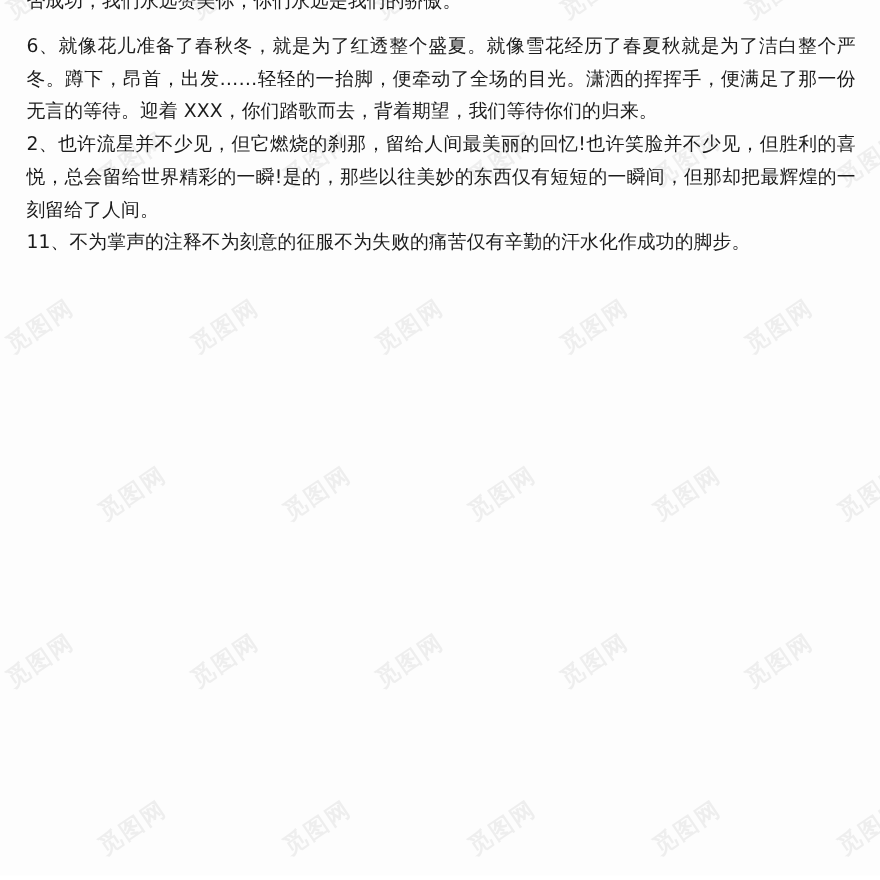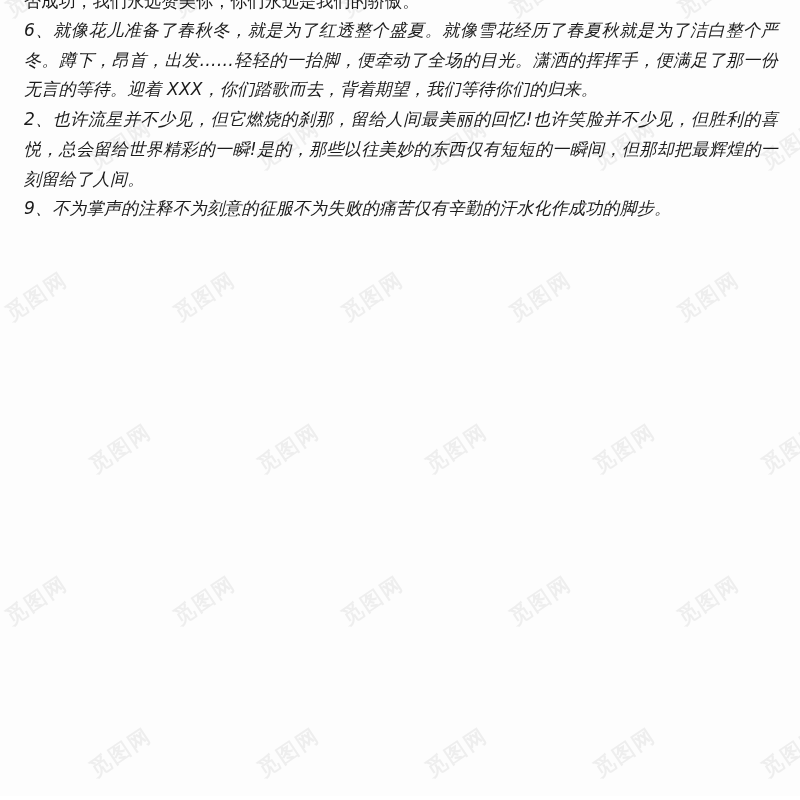--- a/index.html
+++ b/index.html
@@ -79,22 +79,21 @@
   #clipped-top .para {
     position: absolute;
     left: 0;
     top: -13px;
     width: 754px;
     white-space: nowrap;
   }
 
   #stream {
     position: relative;
-    margin-top: 0;
-    font-style: italic;
+    margin-top: 12px;
   }
 
   
   #clip-bottom {
     position: absolute;
     left: 0;
     top: 796px;
     width: 800px;
     height: 4px;
     background: #ffffff;
@@ -141,20 +140,20 @@
 
   <div id="doc-body">
 
     <div id="clipped-top">
       <p class="para">否成功，我们永远赞美你，你们永远是我们的骄傲。</p>
     </div>
 
     <div id="stream">
         <p class="para">6、就像花儿准备了春秋冬，就是为了红透整个盛夏。就像雪花经历了春夏秋就是为了洁白整个严冬。蹲下，昂首，出发……轻轻的一抬脚，便牵动了全场的目光。潇洒的挥挥手，便满足了那一份无言的等待。迎着 XXX，你们踏歌而去，背着期望，我们等待你们的归来。</p>
         <p class="para">2、也许流星并不少见，但它燃烧的刹那，留给人间最美丽的回忆!也许笑脸并不少见，但胜利的喜悦，总会留给世界精彩的一瞬!是的，那些以往美妙的东西仅有短短的一瞬间，但那却把最辉煌的一刻留给了人间。</p>
-        <p class="para">9、不为掌声的注释不为刻意的征服不为失败的痛苦仅有辛勤的汗水化作成功的脚步。</p>
+        <p class="para">11、不为掌声的注释不为刻意的征服不为失败的痛苦仅有辛勤的汗水化作成功的脚步。</p>
       </div>
 
   </div>
 
   <div id="clip-bottom"></div>
 
 </div>
 
 </body></html>

